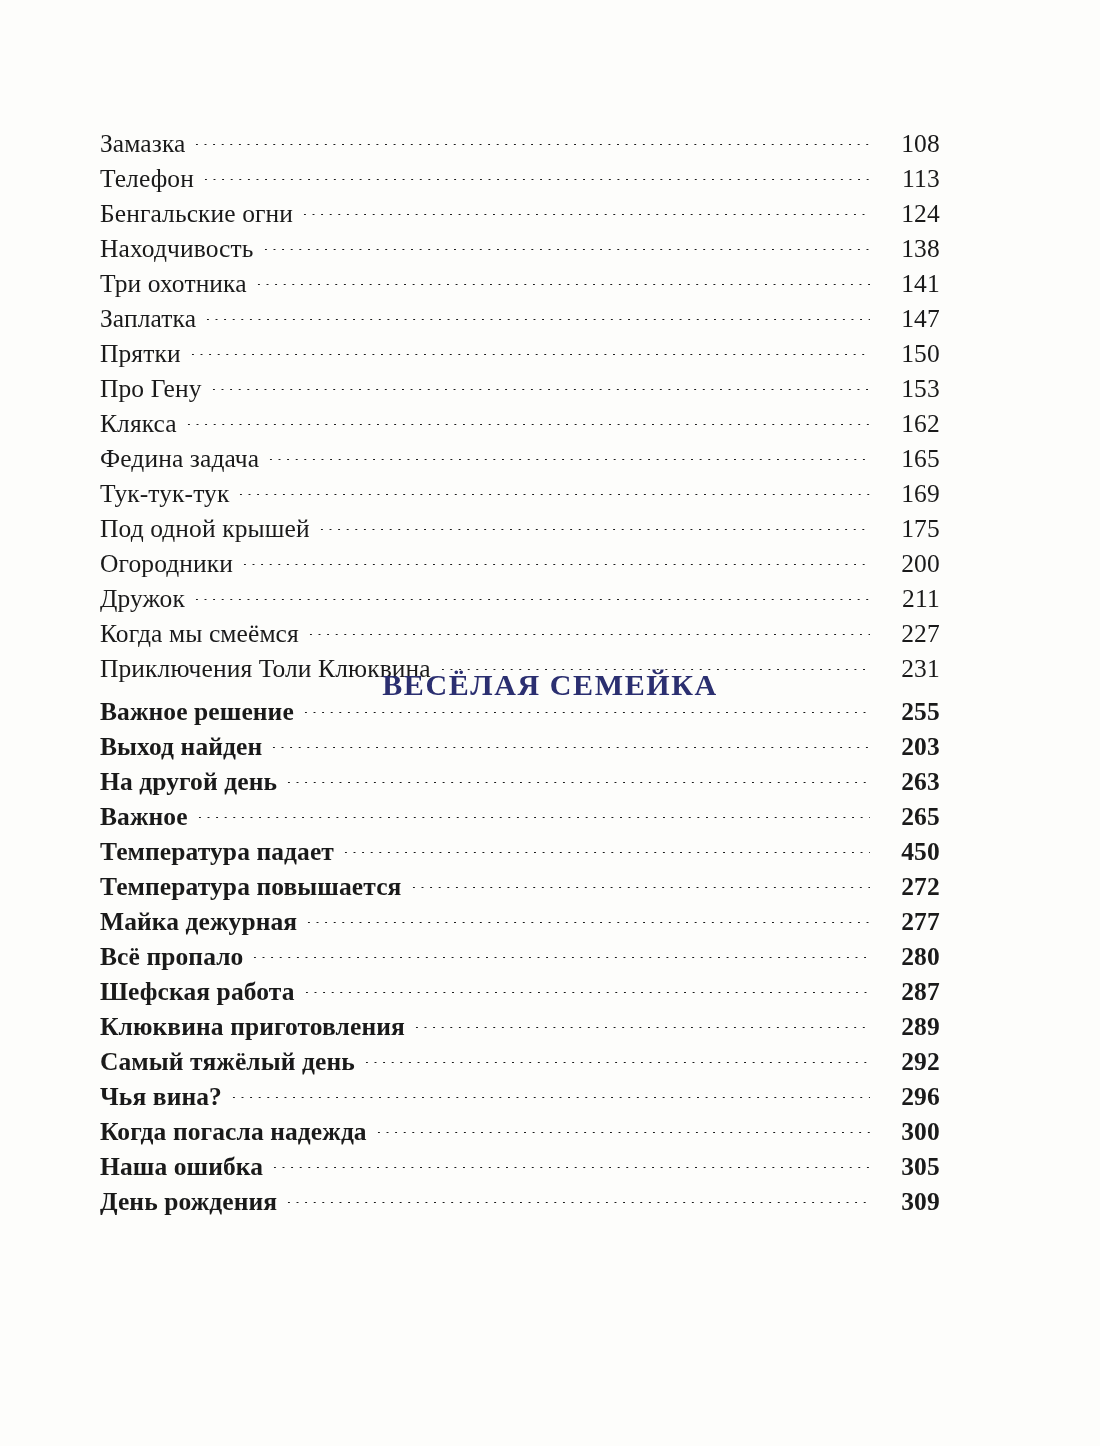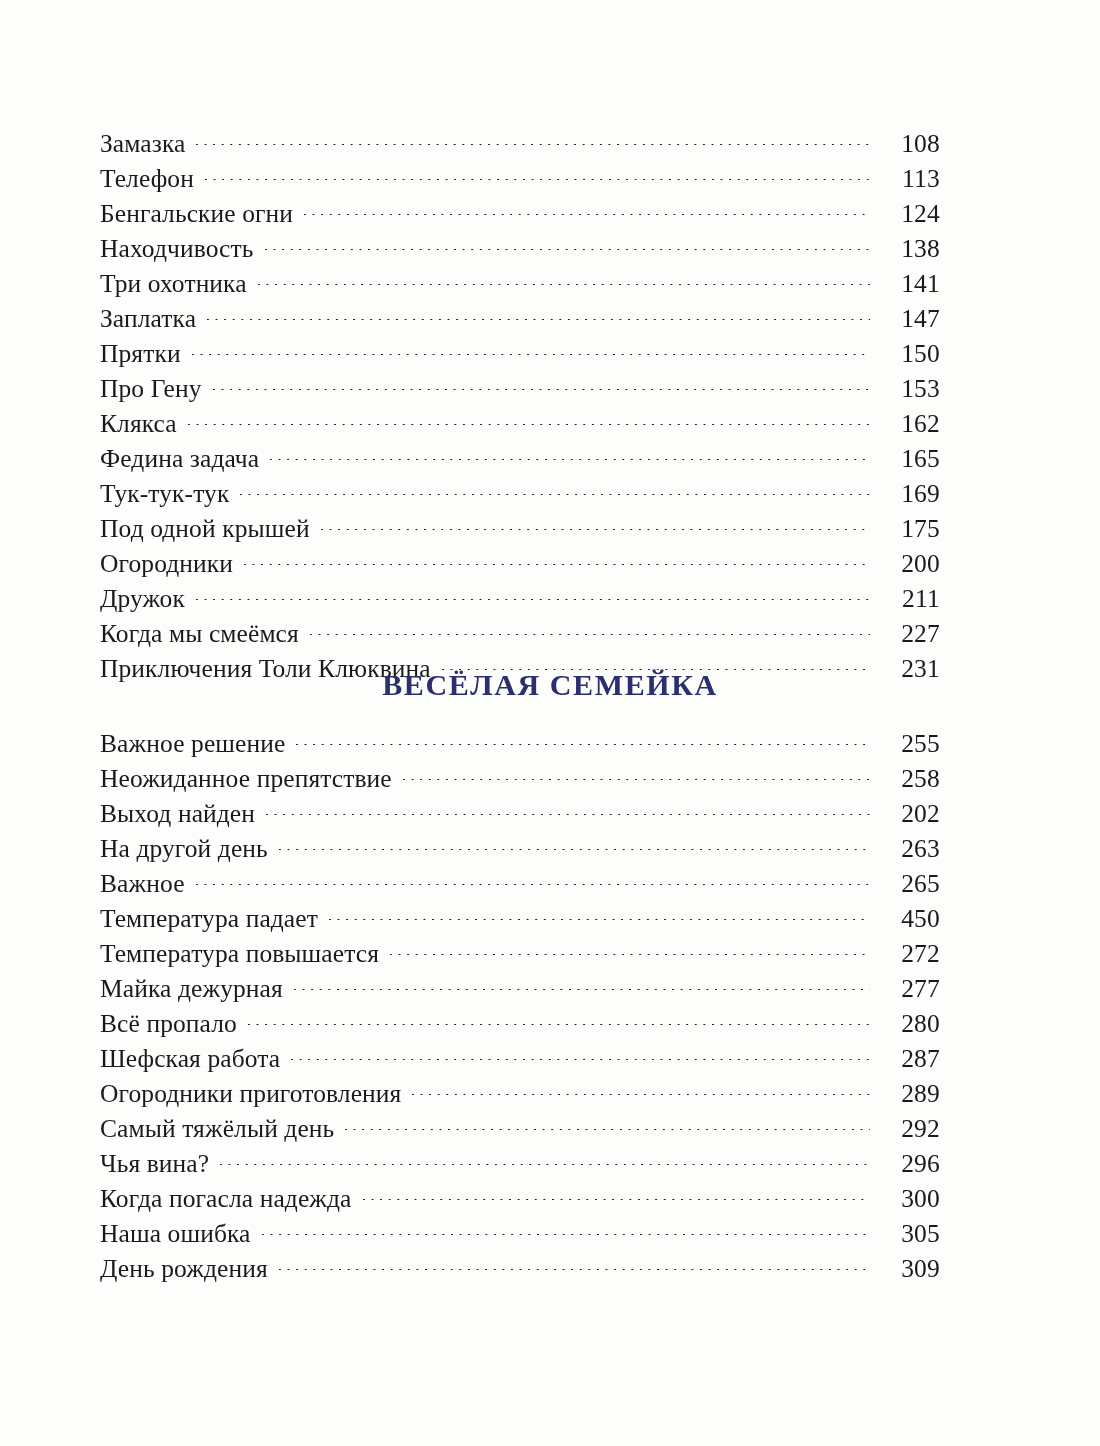--- a/index.html
+++ b/index.html
@@ -22,21 +22,21 @@
     box-sizing: border-box;
   }
 
   .toc-block {
     position: absolute;
     left: 100px;
     width: 840px;
   }
 
   #block-one { top: 126px; }
-  #block-two { top: 726px; }
+  #block-two { top: 694px; font-weight: bold; }
 
   .toc-entry {
     display: flex;
     align-items: baseline;
     height: 35px;
     font-size: 25.5px;
     line-height: 35px;
     white-space: nowrap;
   }
 
@@ -179,28 +179,23 @@
 
   <h2 class="section-heading">ВЕСЁЛАЯ СЕМЕЙКА</h2>
 
   <div class="toc-block" id="block-two">
       <div class="toc-entry">
         <span class="entry-title">Важное решение</span>
         <span class="leader"></span>
         <span class="entry-page">255</span>
       </div>
       <div class="toc-entry">
-        <span class="entry-title">Неожиданное препятствие</span>
-        <span class="leader"></span>
-        <span class="entry-page">258</span>
-      </div>
-      <div class="toc-entry">
         <span class="entry-title">Выход найден</span>
         <span class="leader"></span>
-        <span class="entry-page">202</span>
+        <span class="entry-page">203</span>
       </div>
       <div class="toc-entry">
         <span class="entry-title">На другой день</span>
         <span class="leader"></span>
         <span class="entry-page">263</span>
       </div>
       <div class="toc-entry">
         <span class="entry-title">Важное</span>
         <span class="leader"></span>
         <span class="entry-page">265</span>
@@ -224,21 +219,21 @@
         <span class="entry-title">Всё пропало</span>
         <span class="leader"></span>
         <span class="entry-page">280</span>
       </div>
       <div class="toc-entry">
         <span class="entry-title">Шефская работа</span>
         <span class="leader"></span>
         <span class="entry-page">287</span>
       </div>
       <div class="toc-entry">
-        <span class="entry-title">Огородники приготовления</span>
+        <span class="entry-title">Клюквина приготовления</span>
         <span class="leader"></span>
         <span class="entry-page">289</span>
       </div>
       <div class="toc-entry">
         <span class="entry-title">Самый тяжёлый день</span>
         <span class="leader"></span>
         <span class="entry-page">292</span>
       </div>
       <div class="toc-entry">
         <span class="entry-title">Чья вина?</span>

